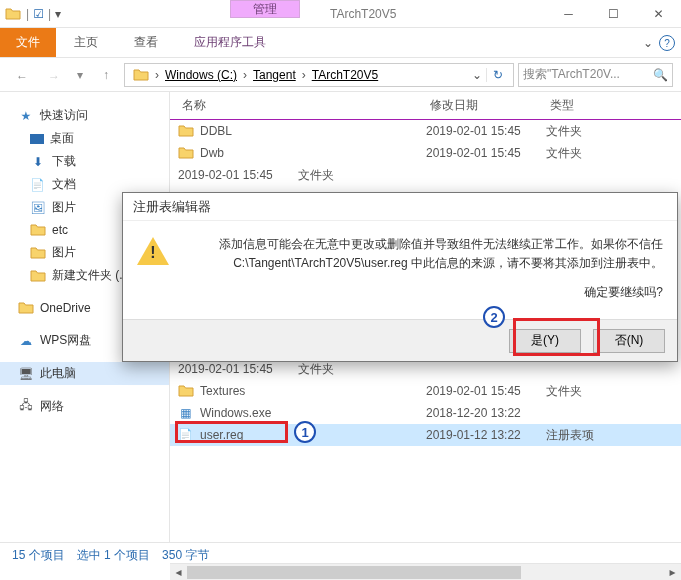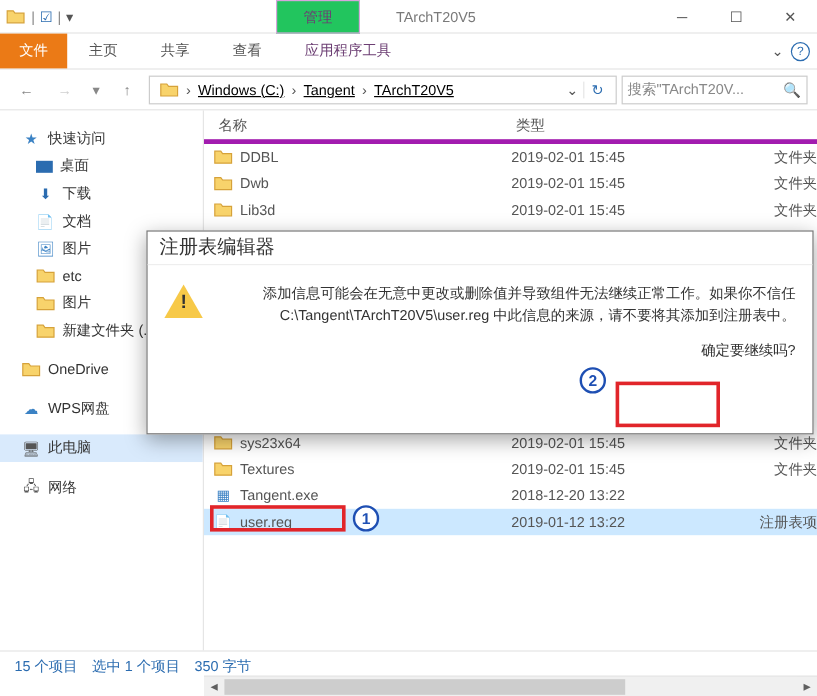--- a/index.html
+++ b/index.html
@@ -2,21 +2,21 @@
 <html><head>
 <meta charset="utf-8">
 <style>
 * { margin: 0; padding: 0; box-sizing: border-box; font-family: "Microsoft YaHei", "Segoe UI", sans-serif; font-size: 12px; }
 body { background: #fff; width: 681px; height: 580px; overflow: hidden; position: relative; }
 
 .titlebar { height: 28px; background: #fff; display: flex; align-items: center; border-bottom: 1px solid #e5e5e5; position: relative; }
 .titlebar .qat { display: flex; align-items: center; padding: 0 4px; gap: 2px; }
 .titlebar .qat .folder-ico { width: 18px; height: 18px; display: flex; align-items: center; justify-content: center; color: #d6a23a; }
 .titlebar .qat .sep { color: #888; padding: 0 2px; }
-.titlebar .mtab { position: absolute; left: 230px; top: 0; height: 28px; padding: 0 22px; background: #22c55e; border: 1px solid #d6a5dc; display: flex; align-items: center; color: #6c3e73; }
+.titlebar .mtab { position: absolute; left: 230px; top: 0; height: 18px; padding: 0 22px; background: #f0abfc; border: 1px solid #d6a5dc; display: flex; align-items: center; color: #6c3e73; }
 .titlebar .wtitle { position: absolute; left: 330px; top: 0; height: 28px; display: flex; align-items: center; color: #7a7a7a; }
 .titlebar .winbtns { position: absolute; right: 0; top: 0; display: flex; }
 .titlebar .winbtns div { width: 45px; height: 28px; display: flex; align-items: center; justify-content: center; color: #555; }
 
 .tabbar { height: 30px; display: flex; align-items: stretch; border-bottom: 1px solid #e5e5e5; position: relative; }
 .tabbar .filetab { background: #eb7a16; color: #fff; padding: 0 16px; display: flex; align-items: center; }
 .tabbar .tab { padding: 0 18px; display: flex; align-items: center; color: #555; }
 .tabbar .tab.tool { color: #6c3e73; }
 .tabbar .right { position: absolute; right: 6px; top: 0; height: 30px; display: flex; align-items: center; gap: 6px; color: #2b6cb0; }
 .tabbar .right .carat { color: #555; }
@@ -34,37 +34,37 @@
 
 .body { display: flex; height: 450px; }
 .sidebar { width: 170px; border-right: 1px solid #e5e5e5; padding: 12px 0; overflow: hidden; }
 .sidebar .item { display: flex; align-items: center; gap: 6px; padding: 3px 6px 3px 30px; color: #333; white-space: nowrap; }
 .sidebar .item.top { padding-left: 18px; }
 .sidebar .item.selected { background: #d9eafc; }
 .sidebar .group-gap { height: 10px; }
 .sidebar .ico { width: 16px; height: 16px; display: inline-flex; align-items: center; justify-content: center; flex-shrink: 0; }
 
 .content { flex: 1; display: flex; flex-direction: column; position: relative; }
-.colhdr { height: 28px; display: flex; align-items: center; border-bottom: 4px solid #a21caf; color: #555; padding-left: 8px; }
+.colhdr { height: 28px; display: flex; align-items: center; border-bottom: 1px solid #a21caf; color: #555; padding-left: 8px; }
 .colhdr .col { padding: 0 4px; }
 .colhdr .col.name { width: 248px; }
 .colhdr .col.date { width: 120px; }
 .colhdr .col.type { flex: 1; }
 .filelist { flex: 1; overflow: hidden; }
 .row { display: flex; align-items: center; height: 22px; padding-left: 8px; color: #555; }
 .row.sel { background: #cce8ff; }
 .row .cname { width: 248px; display: flex; align-items: center; gap: 6px; }
 .row .cdate { width: 120px; }
-.row .ctype { flex: 1; text-align: right; }
+.row .ctype { flex: 1; }
 .row .fico { width: 16px; height: 16px; display: inline-flex; align-items: center; justify-content: center; flex-shrink: 0; }
 
 .foldersvg { fill: #f8d36b; stroke: #d6a23a; stroke-width: 1; }
 
 .dialog { position: absolute; left: 122px; top: 192px; width: 556px; height: 170px; background: #fff; border: 1px solid #777; box-shadow: 0 5px 16px rgba(0,0,0,.35); z-index: 50; }
-.dialog .dtitle { height: 28px; display: flex; align-items: center; padding: 0 10px; font-size: 16px; color: #333; border-bottom: 1px solid #eee; }
+.dialog .dtitle { height: 28px; display: flex; align-items: center; padding: 0 10px; font-size: 13px; color: #333; border-bottom: 1px solid #eee; }
 .dialog .dbody { padding: 14px 14px 10px 14px; display: flex; gap: 12px; }
 .dialog .warn { width: 32px; height: 32px; flex-shrink: 0; position: relative; }
 .dialog .warn .tri { width: 0; height: 0; border-left: 16px solid transparent; border-right: 16px solid transparent; border-bottom: 28px solid #f7c948; position: absolute; top: 2px; }
 .dialog .warn .ex { position: absolute; width: 32px; text-align: center; top: 9px; color: #333; font-weight: bold; font-size: 16px; }
 .dialog .msg { color: #333; line-height: 1.6; text-align: right; }
 .dialog .btns { height: 42px; background: #f0f0f0; border-top: 1px solid #ddd; display: flex; align-items: center; justify-content: flex-end; gap: 12px; padding: 0 12px; position: absolute; bottom: 0; left: 0; right: 0; }
 .dialog .btn { min-width: 72px; height: 24px; border: 1px solid #adadad; background: #e1e1e1; display: flex; align-items: center; justify-content: center; cursor: pointer; }
 
 .scroll-h { position: absolute; bottom: 0; left: 170px; right: 0; height: 17px; background: #f0f0f0; border-top: 1px solid #e5e5e5; display: flex; align-items: center; }
 .scroll-h .arrow { width: 17px; height: 17px; display: flex; align-items: center; justify-content: center; color: #606060; }
@@ -99,21 +99,20 @@
   <div class="winbtns">
     <div>─</div>
     <div>☐</div>
     <div class="close">✕</div>
   </div>
 </div>
 
 <div class="tabbar">
   <div class="filetab">文件</div>
   <div class="tab">主页</div>
-  <div class="tab">共享</div>
   <div class="tab">查看</div>
   <div class="tab tool">应用程序工具</div>
   <div class="right">
     <span class="carat">⌄</span>
     <span style="width:16px;height:16px;border:1.5px solid #2b6cb0;border-radius:50%;display:inline-flex;align-items:center;justify-content:center;font-size:10px;">?</span>
   </div>
 </div>
 
 <div class="navbar">
   <div class="navbtn">←</div>
@@ -210,20 +209,21 @@
     <div class="group-gap"></div>
     <div class="item top">
       <span class="ico" style="color:#555">🖧</span>
       <span>网络</span>
     </div>
   </div>
 
   <div class="content">
     <div class="colhdr">
       <div class="col name">名称</div>
+      <div class="col date">修改日期</div>
       <div class="col type">类型</div>
     </div>
     <div class="filelist" id="filelist">
         <div class="row">
           <div class="cname">
             <span class="fico">
               <svg class="folder-mini" viewBox="0 0 16 16">
                 <path class="foldersvg" d="M1 3h5l1.5 2H15v8H1z"></path>
               </svg>
             </span>
@@ -238,62 +238,46 @@
               <svg class="folder-mini" viewBox="0 0 16 16">
                 <path class="foldersvg" d="M1 3h5l1.5 2H15v8H1z"></path>
               </svg>
             </span>
             <span>Dwb</span>
           </div>
           <div class="cdate">2019-02-01 15:45</div>
           <div class="ctype">文件夹</div>
         </div>
         <div class="row">
+          <div class="cdate">2019-02-01 15:45</div>
+          <div class="ctype">文件夹</div>
+        </div>
+        <div style="height: 172px;"></div>
+        <div class="row">
+          <div class="cdate">2019-02-01 15:45</div>
+          <div class="ctype">文件夹</div>
+        </div>
+        <div class="row">
           <div class="cname">
             <span class="fico">
               <svg class="folder-mini" viewBox="0 0 16 16">
                 <path class="foldersvg" d="M1 3h5l1.5 2H15v8H1z"></path>
               </svg>
             </span>
-            <span>Lib3d</span>
-          </div>
-          <div class="cdate">2019-02-01 15:45</div>
-          <div class="ctype">文件夹</div>
-        </div>
-        <div style="height: 172px;"></div>
-        <div class="row">
-          <div class="cname">
-            <span class="fico">
-              <svg class="folder-mini" viewBox="0 0 16 16">
-                <path class="foldersvg" d="M1 3h5l1.5 2H15v8H1z"></path>
-              </svg>
-            </span>
-            <span>sys23x64</span>
-          </div>
-          <div class="cdate">2019-02-01 15:45</div>
-          <div class="ctype">文件夹</div>
-        </div>
-        <div class="row">
-          <div class="cname">
-            <span class="fico">
-              <svg class="folder-mini" viewBox="0 0 16 16">
-                <path class="foldersvg" d="M1 3h5l1.5 2H15v8H1z"></path>
-              </svg>
-            </span>
             <span>Textures</span>
           </div>
           <div class="cdate">2019-02-01 15:45</div>
           <div class="ctype">文件夹</div>
         </div>
         <div class="row">
           <div class="cname">
             <span class="fico">
               <span style="color:#3b82c4">▦</span>
             </span>
-            <span>Tangent.exe</span>
+            <span>Windows.exe</span>
           </div>
           <div class="cdate">2018-12-20 13:22</div>
         </div>
         <div class="row sel">
           <div class="cname">
             <span class="fico">
               <span style="color:#3b82c4">📄</span>
             </span>
             <span>user.reg</span>
           </div>
@@ -324,18 +308,22 @@
     <div class="warn">
       <div class="tri"></div>
         <div class="ex">!</div>
     </div>
     <div class="msg">
       <div>添加信息可能会在无意中更改或删除值并导致组件无法继续正常工作。如果你不信任 C:\Tangent\TArchT20V5\user.reg 中此信息的来源，请不要将其添加到注册表中。</div>
       <div style="height:10px"></div>
       <div>确定要继续吗?</div>
     </div>
   </div>
+  <div class="btns">
+    <div class="btn">是(Y)</div>
+    <div class="btn">否(N)</div>
+  </div>
 </div>
 
 <div class="anno-red" style="left:175px; top:421px; width:113px; height:22px;"></div>
 <div class="anno-badge" style="left:294px; top:421px;">1</div>
 <div class="anno-red" style="left:513px; top:318px; width:87px; height:38px;"></div>
 <div class="anno-badge" style="left:483px; top:306px;">2</div>
 
 </body></html>

